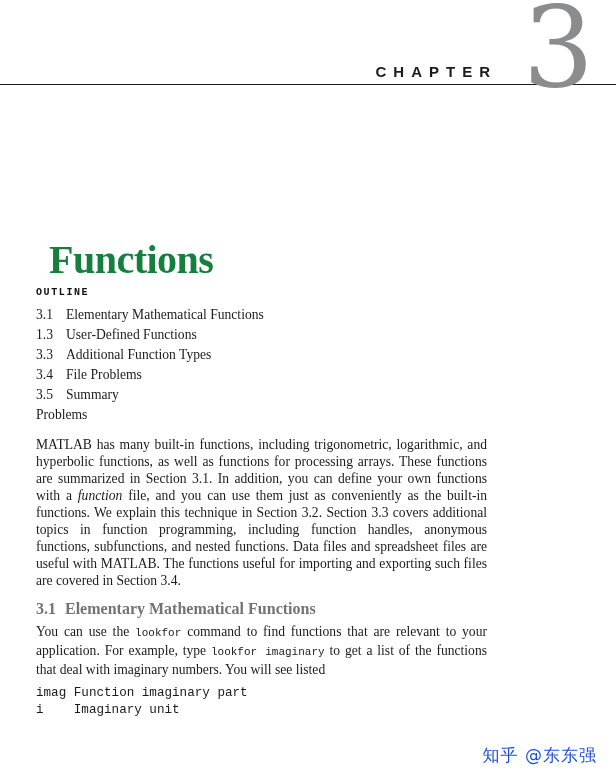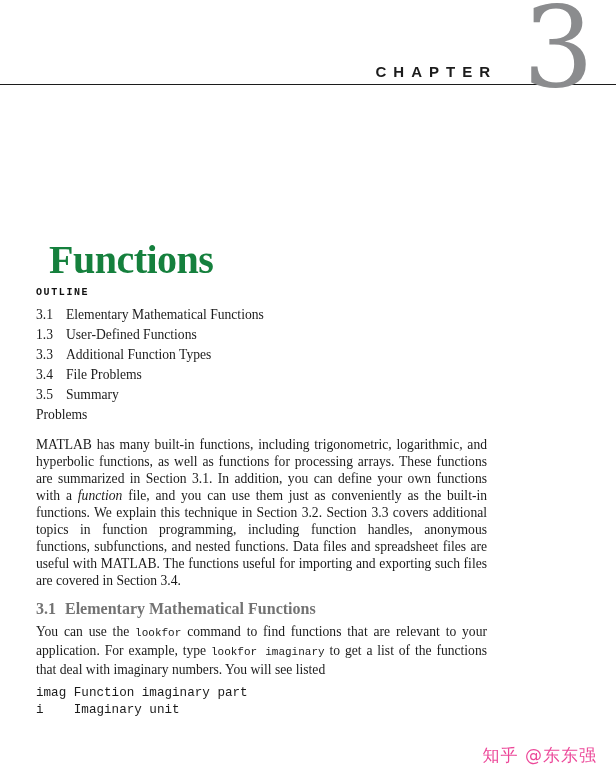--- a/index.html
+++ b/index.html
@@ -80,21 +80,21 @@
     font-size: 12.6px; line-height: 16.5px;
     color: #1b1b1b;
     white-space: pre;
   }
 
   
   .watermark {
     position: absolute; top: 745px; right: 19px;
     font-family: "DejaVu Sans", sans-serif;
     font-size: 17px; line-height: 20px;
-    color: #ec4899; letter-spacing: 1px;
+    color: #1d4ed8; letter-spacing: 1px;
     white-space: nowrap;
   }
 </style>
 </head>
 <body>
 
 <div class="page">
 
   <div class="chapter-label">CHAPTER</div>
   <div class="header-rule"></div>

